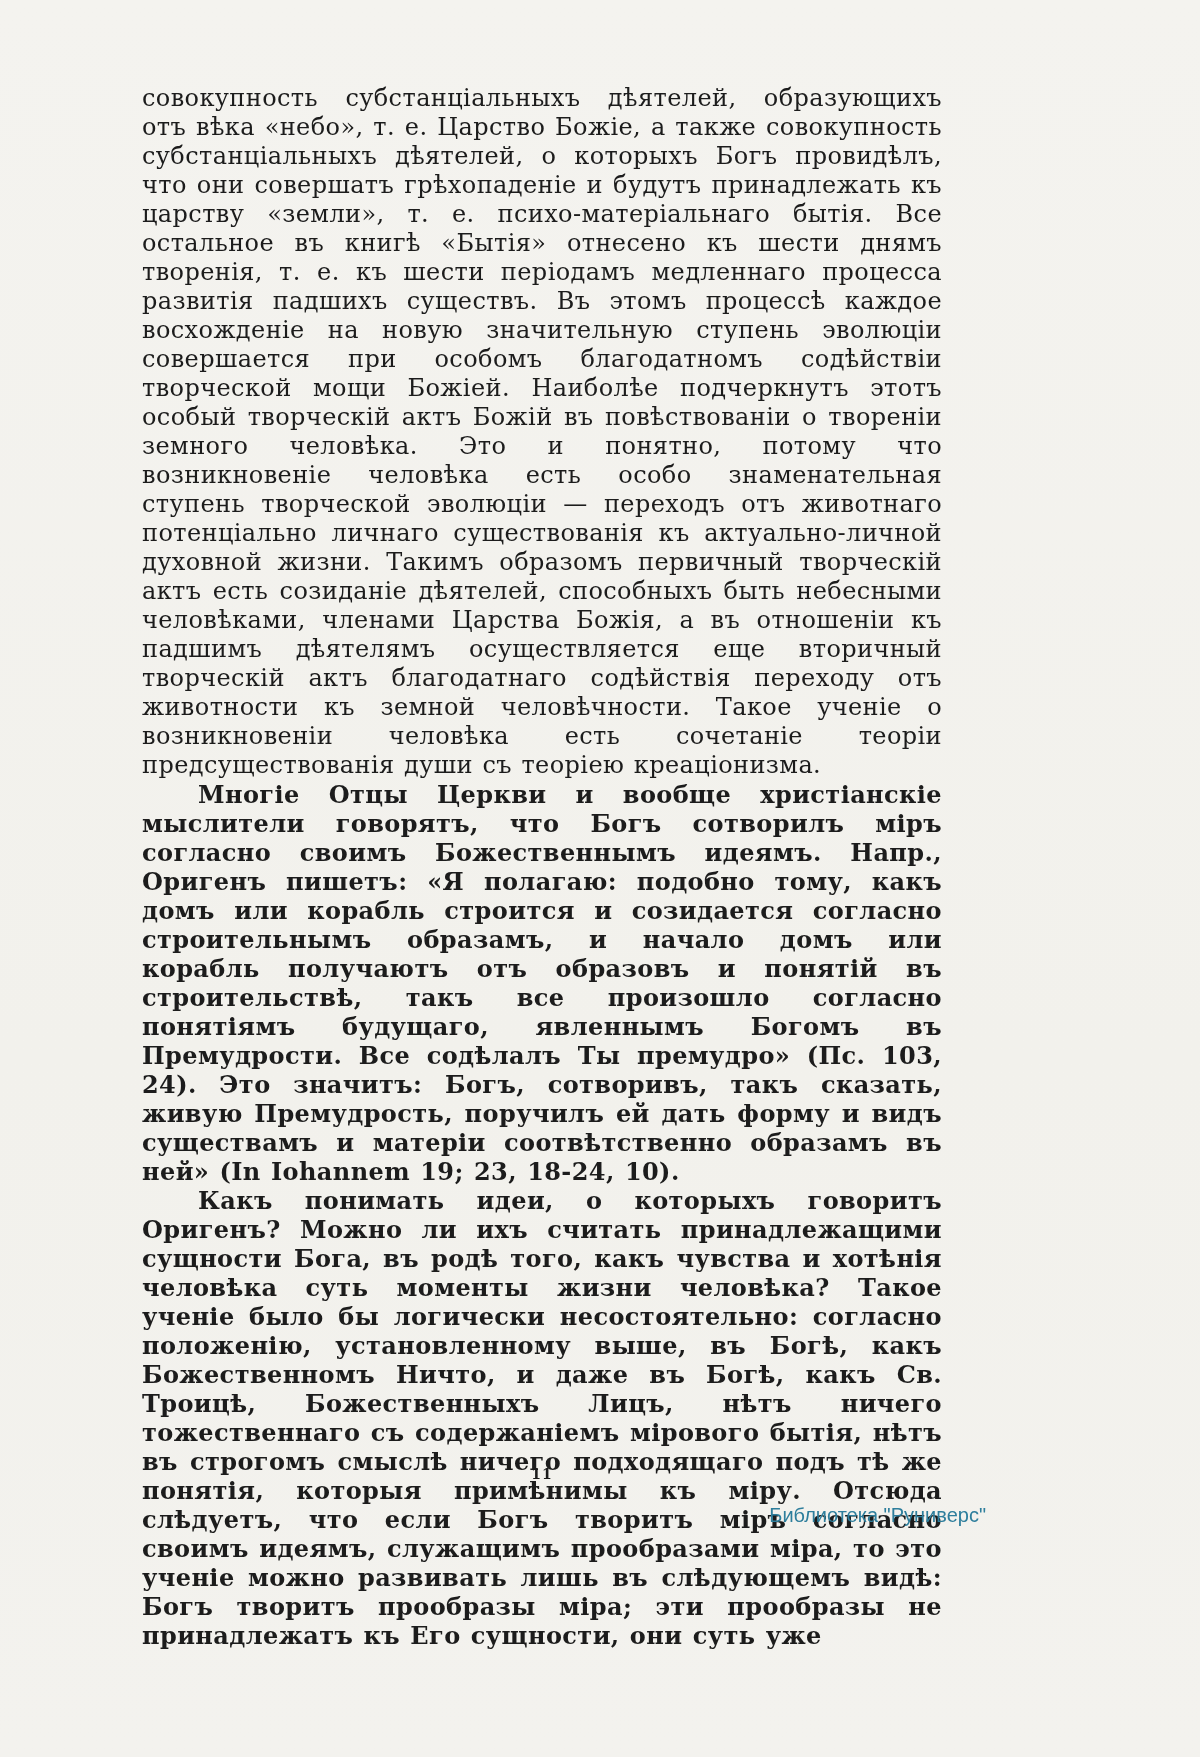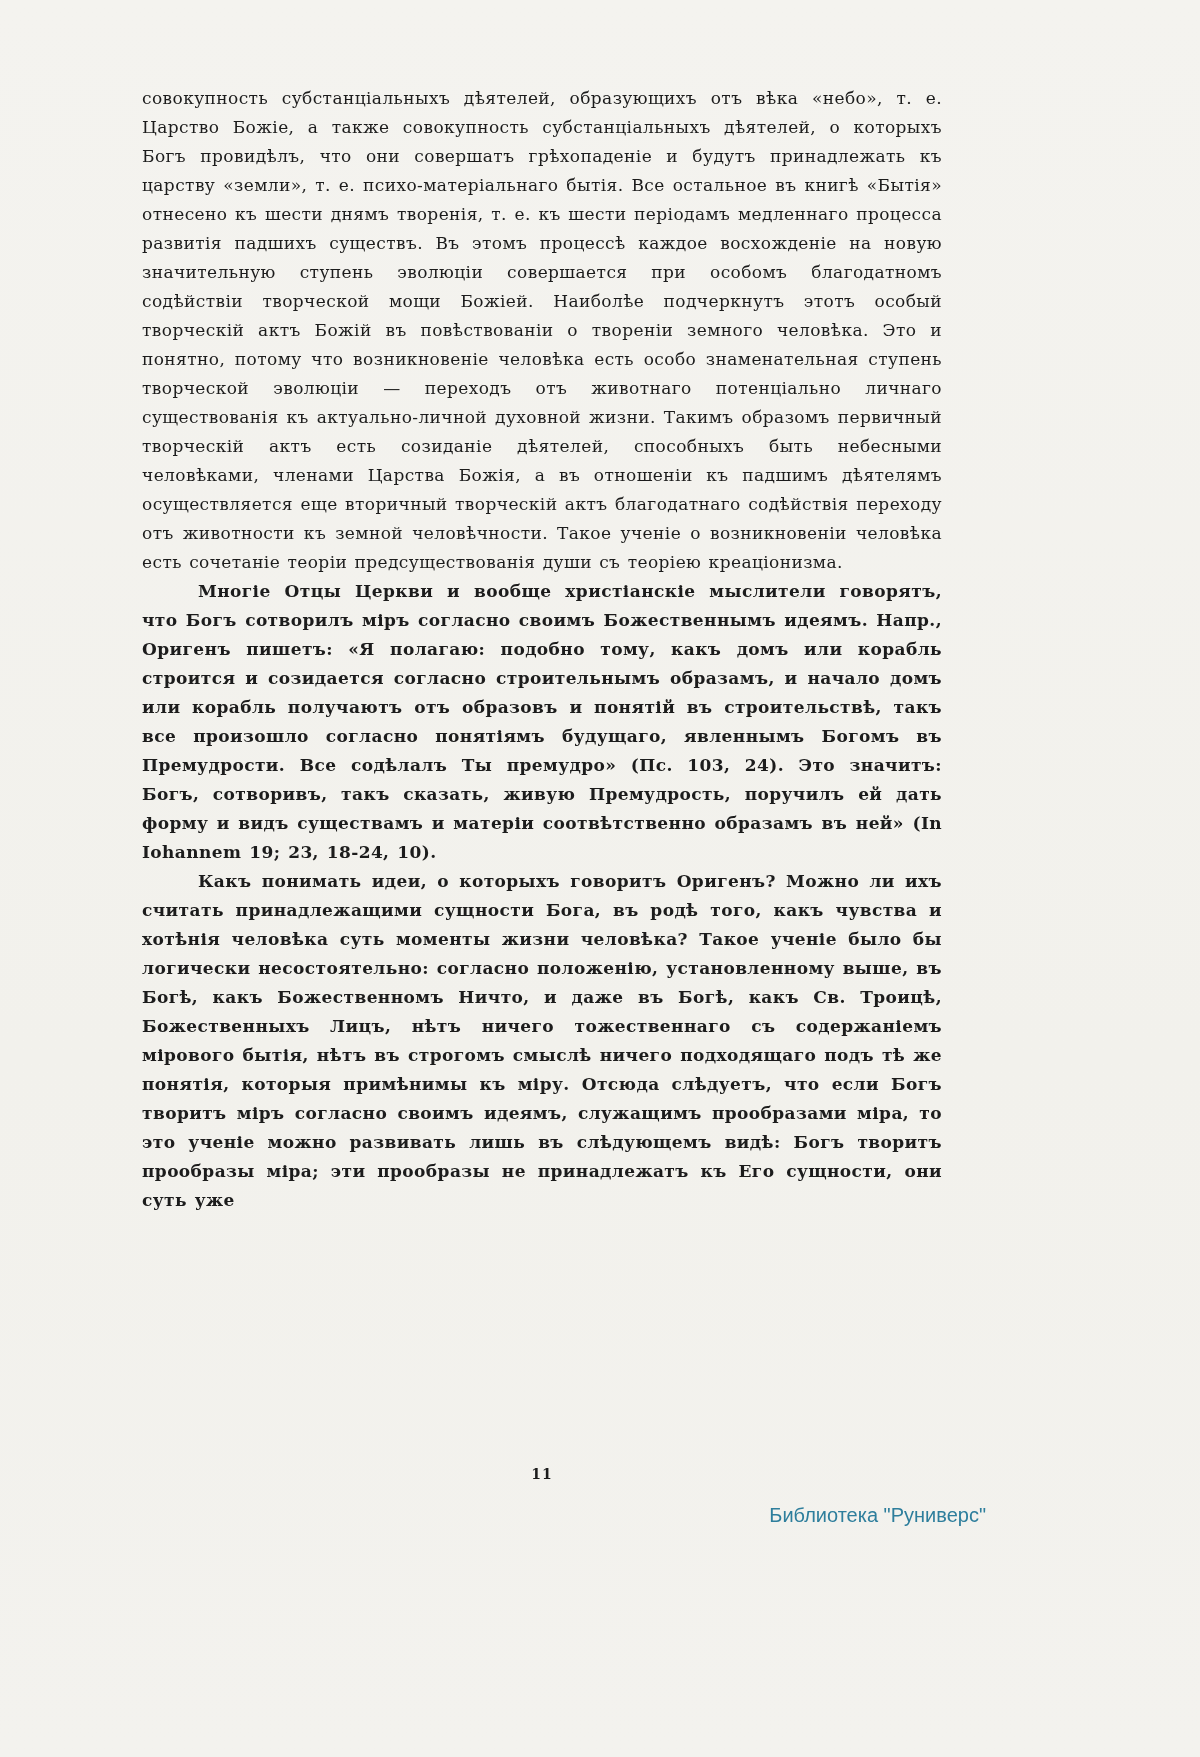--- a/index.html
+++ b/index.html
@@ -16,21 +16,21 @@
     color: #1c1c1c;
     font-family: "DejaVu Serif", "Liberation Serif", serif;
     overflow: hidden;
   }
   .text-block {
     position: absolute;
     left: 142px;
     top: 84px;
     width: 800px;
     text-align: justify;
-    font-size: 17px;
+    font-size: 24px;
     line-height: 29px;
     letter-spacing: 0.4px;
     word-spacing: 1.5px;
   }
   .para {
     margin: 0;
     padding: 0;
   }
   .para.indented {
     text-indent: 56px;

